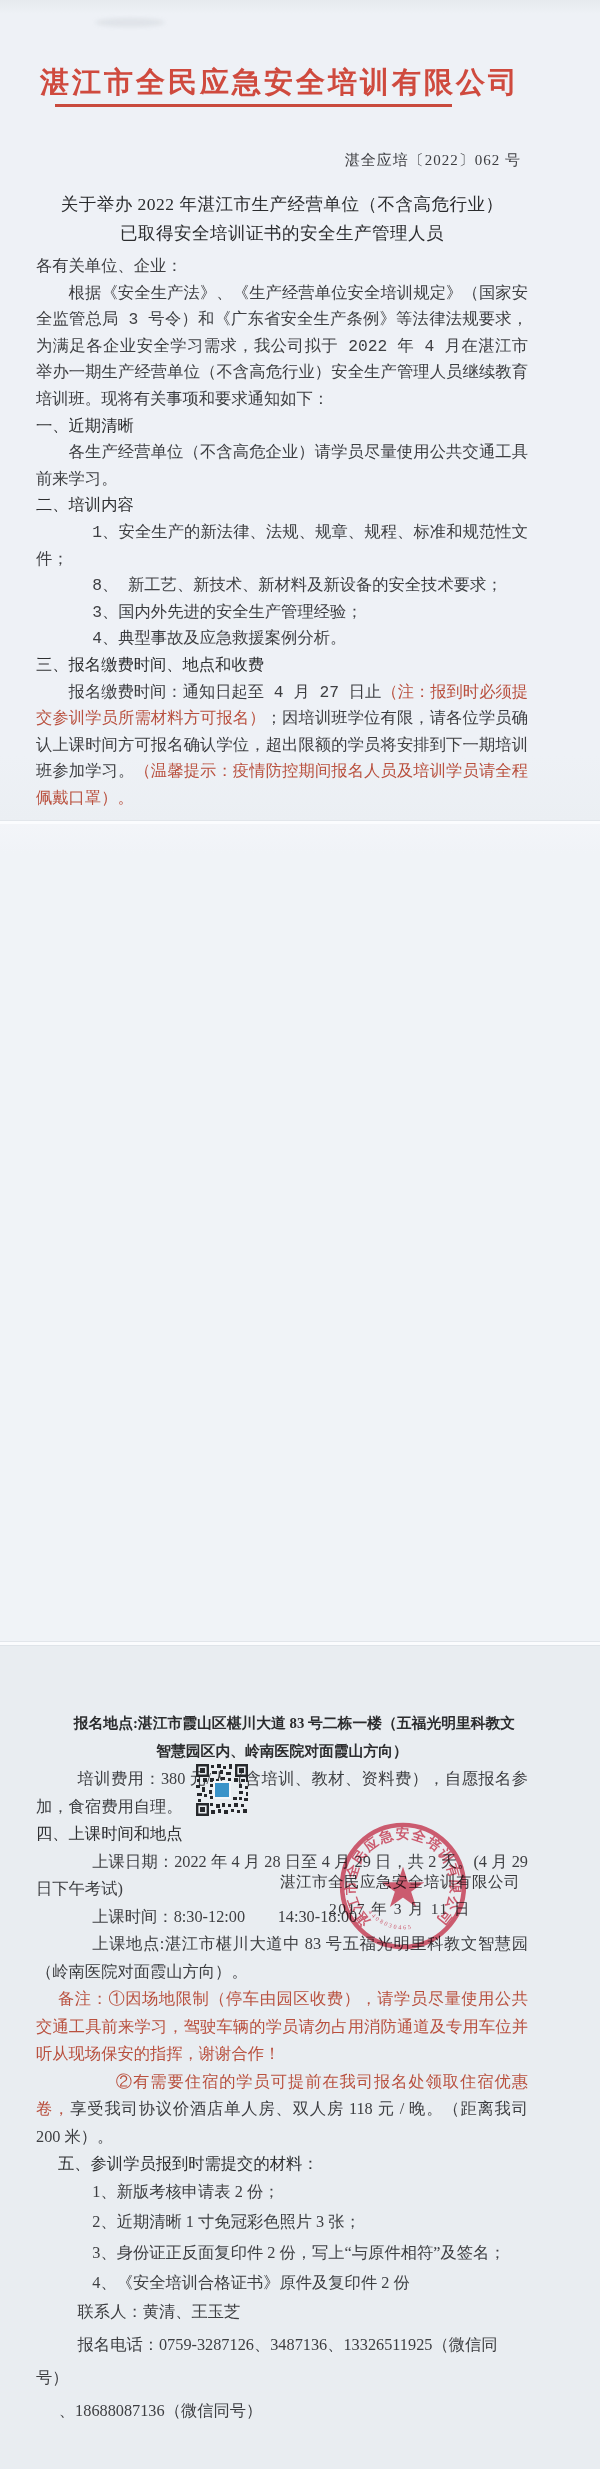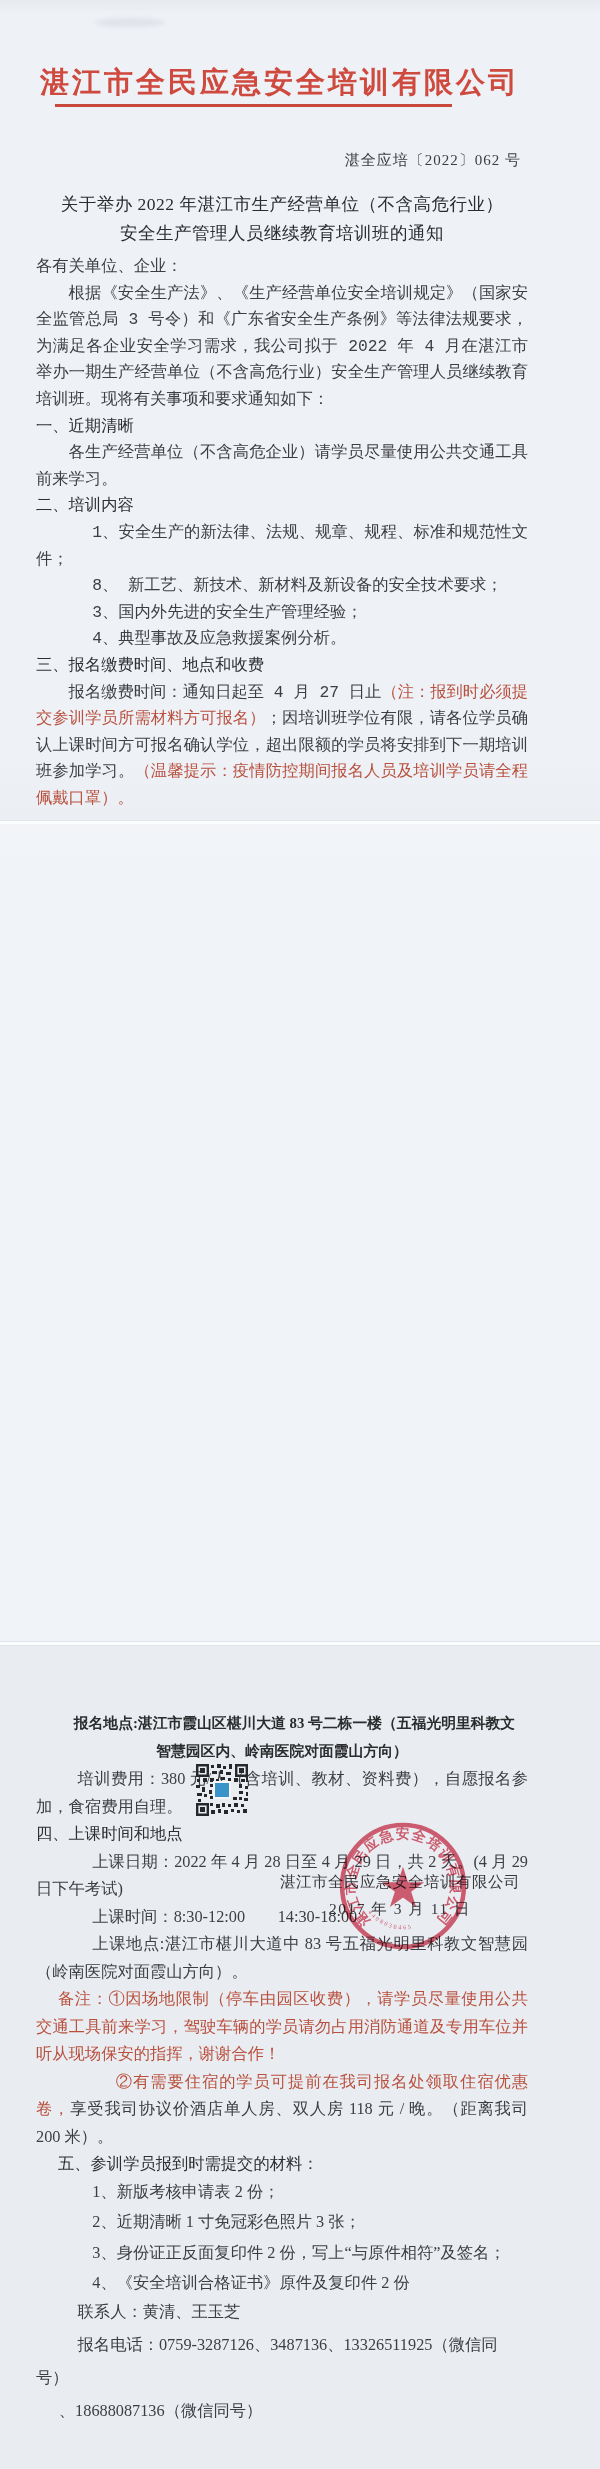--- a/index.html
+++ b/index.html
@@ -60,21 +60,21 @@
 <body>
 
 <div class="canvas">
 
   <div class="page pg1">
     <div class="org-title">湛江市全民应急安全培训有限公司</div>
     <div class="red-rule"></div>
     <div class="doc-no">湛全应培〔2022〕062 号</div>
     <div class="doc-title">
       <div>关于举办 2022 年湛江市生产经营单位（不含高危行业）</div>
-      <div>安全生产管理人员继续教育培训班的通知</div>
+      <div>已取得安全培训证书的安全生产管理人员</div>
     </div>
 
     <div class="body1">
       <p>各有关单位、企业：</p>
       <p class="ti2">根据《安全生产法》、《生产经营单位安全培训规定》（国家安全监管总局 3 号令）和《广东省安全生产条例》等法律法规要求，为满足各企业安全学习需求，我公司拟于 2022 年 4 月在湛江市举办一期生产经营单位（不含高危行业）安全生产管理人员继续教育培训班。现将有关事项和要求通知如下：</p>
       <p class="h">一、近期清晰</p>
       <p class="ti2">各生产经营单位（不含高危企业）请学员尽量使用公共交通工具前来学习。</p>
       <p class="h">二、培训内容</p>
       <p class="ti35 item">1、安全生产的新法律、法规、规章、规程、标准和规范性文件；</p>
       <p class="ti35 item">8、 新工艺、新技术、新材料及新设备的安全技术要求；</p>

